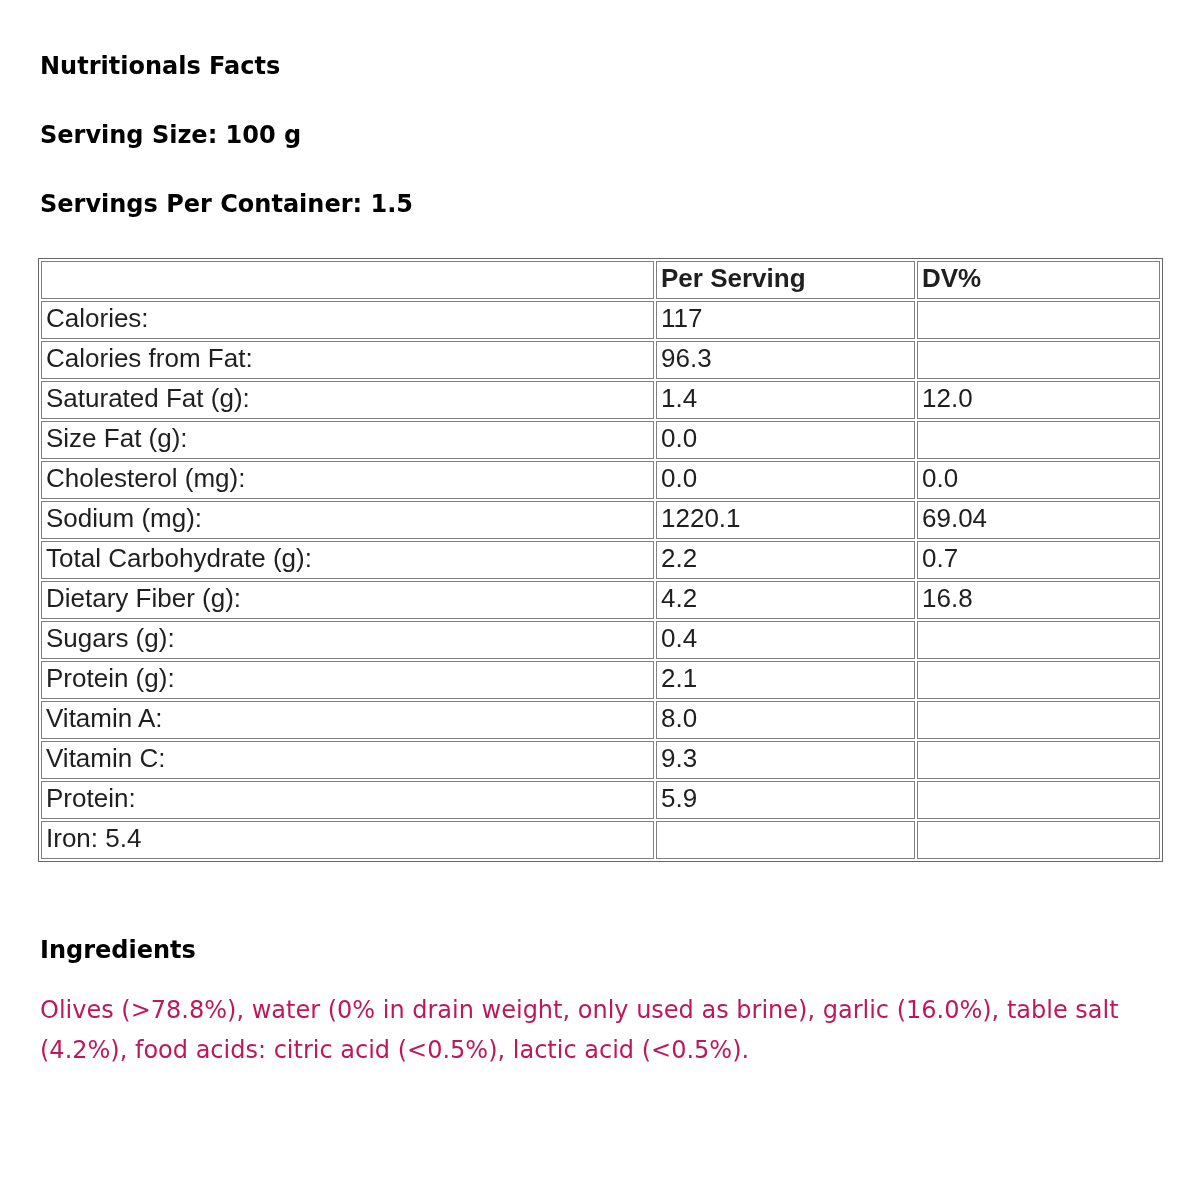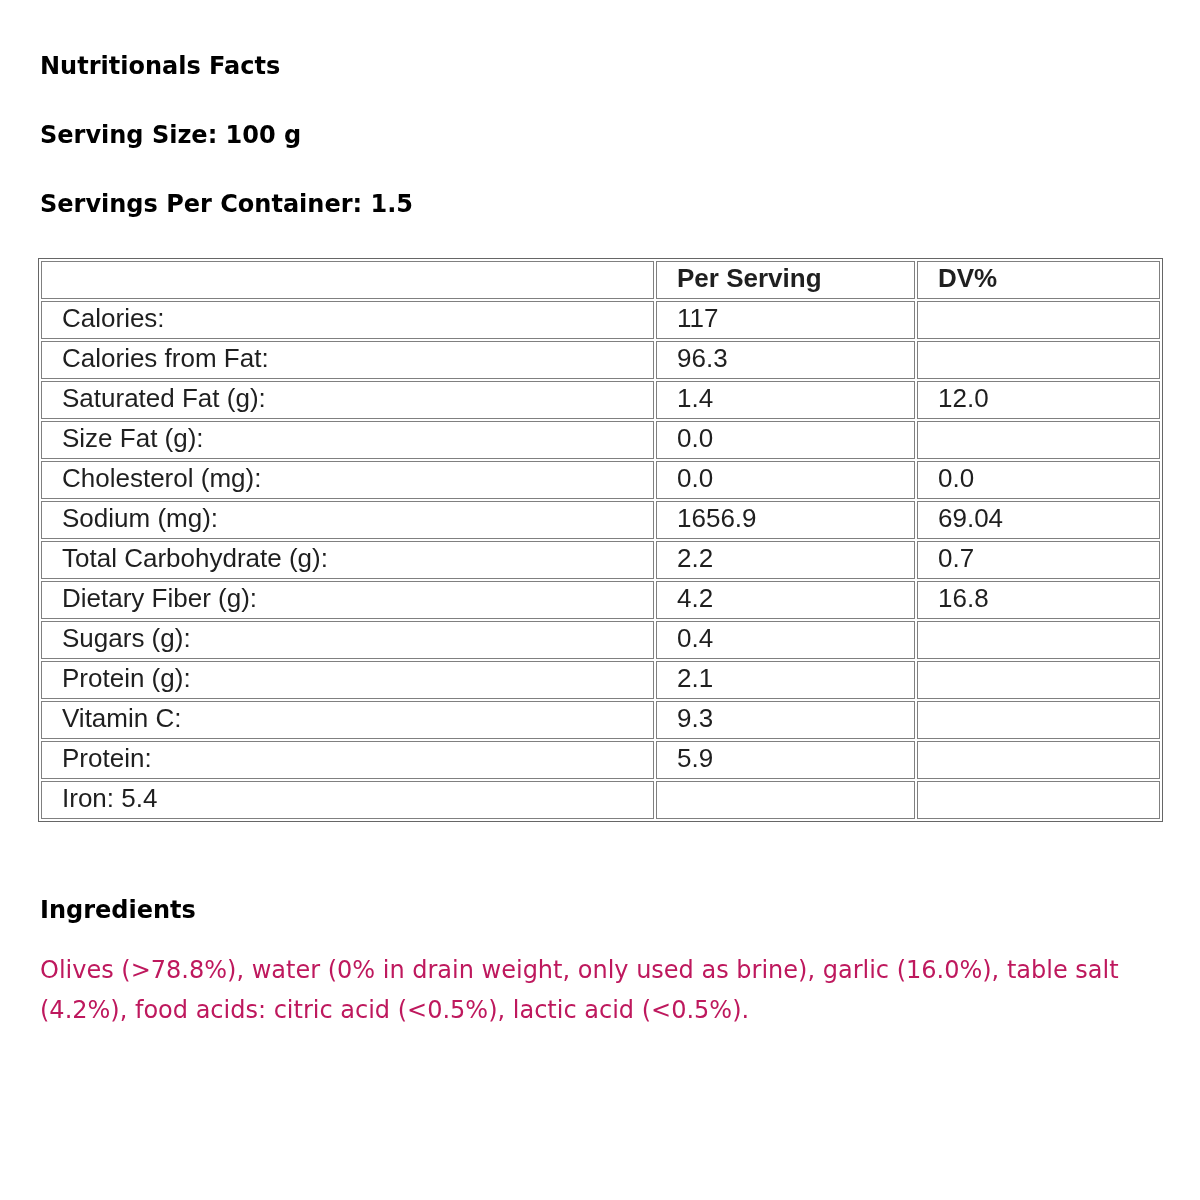--- a/index.html
+++ b/index.html
@@ -31,21 +31,21 @@
     width: 1123px;
     margin-top: 0;
     table-layout: fixed;
     font-family: "Liberation Sans", sans-serif;
     font-size: 26px;
     color: #1f1f1f;
   }
   table.nutrition th,
   table.nutrition td {
     border: 1px solid #808080;
-    padding: 2px 3px 3px 20px;
+    padding: 2px 3px 3px 4px;
     text-align: left;
     vertical-align: top;
     line-height: 1.15;
     height: 31px;
     overflow: hidden;
     white-space: nowrap;
   }
   table.nutrition th {
     font-weight: bold;
   }
@@ -103,41 +103,46 @@
           <td>0.0</td>
           <td></td>
         </tr>
         <tr>
           <td>Cholesterol (mg):</td>
           <td>0.0</td>
           <td>0.0</td>
         </tr>
         <tr>
           <td>Sodium (mg):</td>
-          <td>1656.9</td>
+          <td>1220.1</td>
           <td>69.04</td>
         </tr>
         <tr>
           <td>Total Carbohydrate (g):</td>
           <td>2.2</td>
           <td>0.7</td>
         </tr>
         <tr>
           <td>Dietary Fiber (g):</td>
           <td>4.2</td>
           <td>16.8</td>
         </tr>
         <tr>
           <td>Sugars (g):</td>
           <td>0.4</td>
           <td></td>
         </tr>
         <tr>
           <td>Protein (g):</td>
           <td>2.1</td>
+          <td></td>
+        </tr>
+        <tr>
+          <td>Vitamin A:</td>
+          <td>8.0</td>
           <td></td>
         </tr>
         <tr>
           <td>Vitamin C:</td>
           <td>9.3</td>
           <td></td>
         </tr>
         <tr>
           <td>Protein:</td>
           <td>5.9</td>

